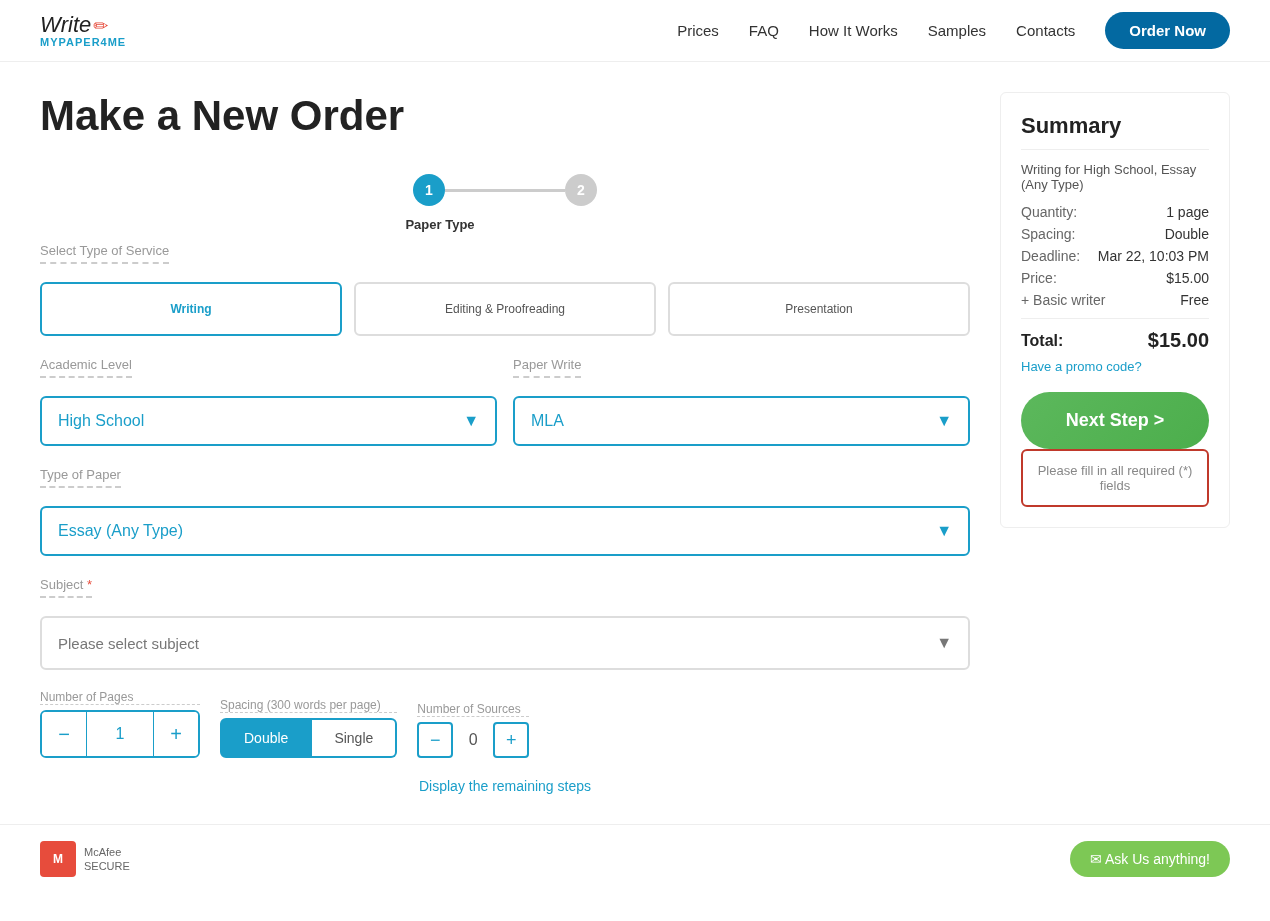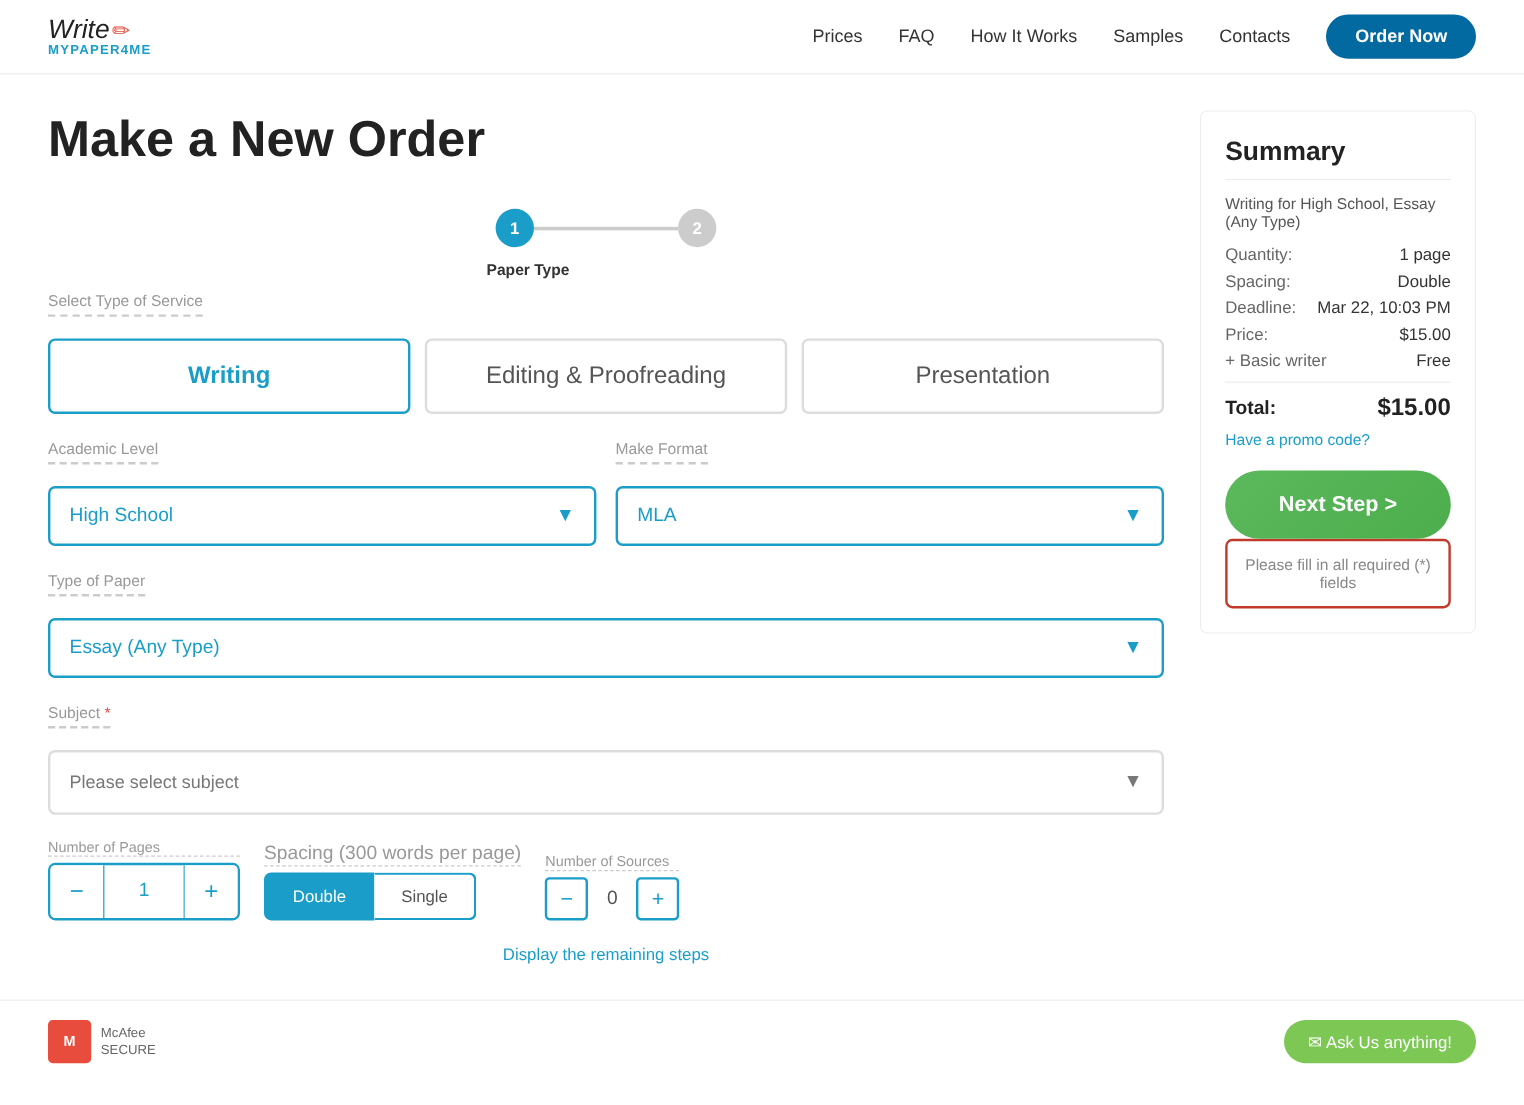--- a/index.html
+++ b/index.html
@@ -115,21 +115,21 @@
       display: flex;
       gap: 12px;
       margin-bottom: 20px;
     }
     .service-btn {
       flex: 1;
       padding: 18px 10px;
       border: 2px solid #ddd;
       border-radius: 6px;
       background: #fff;
-      font-size: 20px;
+      font-size: 12px;
       color: #555;
       cursor: pointer;
       font-weight: normal;
     }
     .service-btn.active {
       border: 2px solid #1a9ec9;
       color: #1a9ec9;
       font-weight: bold;
     }
 
@@ -203,21 +203,21 @@
       text-align: center;
       font-size: 16px;
       color: #1a9ec9;
       border-left: 1px solid #1a9ec9;
       border-right: 1px solid #1a9ec9;
       height: 44px;
       line-height: 44px;
     }
 
     .spacing-wrap { display: flex; flex-direction: column; gap: 5px; }
-    .spacing-label { font-size: 16px; color: #999; border-bottom: 1px dashed #ccc; }
+    .spacing-label { font-size: 12px; color: #999; border-bottom: 1px dashed #ccc; }
     .spacing-btns { display: flex; gap: 0; }
     .spacing-btn {
       padding: 10px 22px;
       border: 2px solid #1a9ec9;
       background: #fff;
       cursor: pointer;
       font-size: 14px;
       color: #555;
     }
     .spacing-btn.active {
@@ -421,21 +421,21 @@
         <div style="margin-bottom:8px;">
           <span class="section-label">Academic Level</span>
         </div>
         <div class="dropdown-box">
           <span class="value">High School</span>
           <span class="chevron">▼</span>
         </div>
       </div>
       <div class="dropdown-wrap">
         <div style="margin-bottom:8px;">
-          <span class="section-label">Make Format</span>
+          <span class="section-label">Paper Write</span>
         </div>
         <div class="dropdown-box">
           <span class="value">MLA</span>
           <span class="chevron">▼</span>
         </div>
       </div>
     </div>
 
     <div class="full-dropdown">
       <div style="margin-bottom:8px;">

